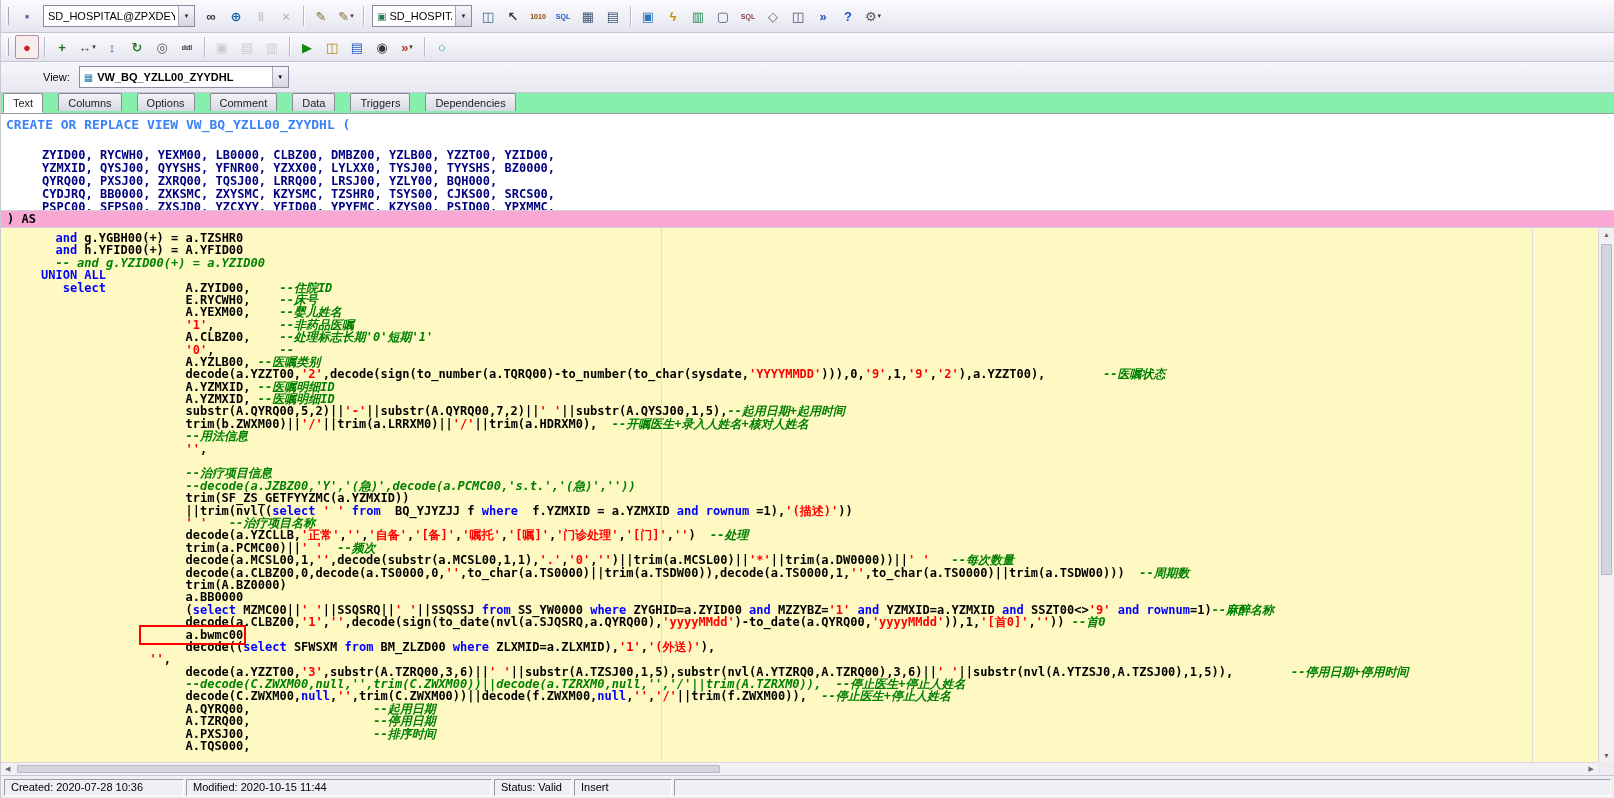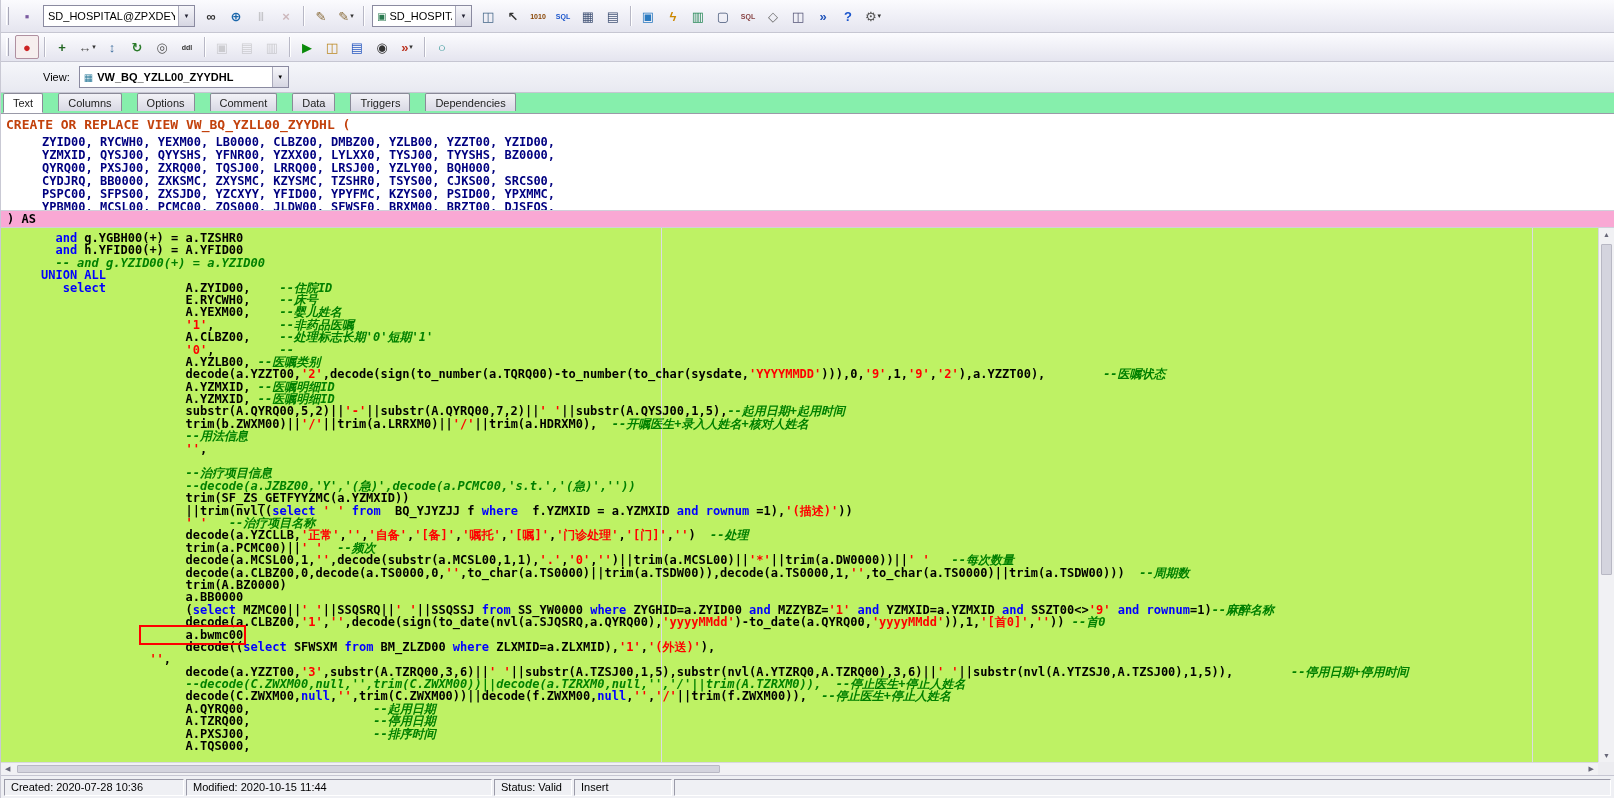--- a/index.html
+++ b/index.html
@@ -41,28 +41,28 @@
   
   .tabstrip { height:21px; background:#86efac; display:flex; align-items:flex-start; padding-left:2px;
               border-bottom:1px solid #9a9aa8;gap:14px; }
   .tab { height:18px; padding:0 9px; display:flex; align-items:center; font-size:11px; color:#222;
          background:linear-gradient(#f2f2f7,#d9d9e4); border:1px solid #8a8a98; border-bottom:none;
          border-radius:2px 2px 0 0; margin-right:1px; }
   .tab.active { background:#fff; height:20px; margin-bottom:-1px; border-bottom:1px solid #fff; font-weight:normal; }
 
   
   .hdr { height:97px; background:#fff; border-bottom:1px solid #d0d0da; padding:3px 0 0 5px; overflow:hidden; }
-  .hdr-title { font:bold 13px/15px "DejaVu Sans Mono","Liberation Mono",monospace; color:#c2410c; margin-bottom:4px; white-space:pre; }
+  .hdr-title { font:bold 13px/15px "DejaVu Sans Mono","Liberation Mono",monospace; color:#3b82f6; margin-bottom:17px; white-space:pre; }
   .hline { font:bold 12px/13px "DejaVu Sans Mono","Liberation Mono",monospace; color:var(--header_columns,#000080); white-space:pre; }
 
   .as-bar { height:17px; background:#f9a8d4; border-bottom:1px solid #d0d0da; display:flex; align-items:center;
             padding-left:6px; font:bold 12px "DejaVu Sans Mono","Liberation Mono",monospace; color:#000; }
 
   
-  .code-wrap { flex:1; position:relative; background:#bef264; overflow:hidden; }
+  .code-wrap { flex:1; position:relative; background:#fef9c3; overflow:hidden; }
   .guide { position:absolute; top:0; bottom:13px; width:1px; background:#dcdce2; z-index:0; }
   .g1 { left:660px; } .g2 { left:1531px; }
   .code { position:absolute; top:0; left:0; right:16px; bottom:13px; padding:4px 0 0 40px; overflow:hidden; z-index:1; }
   .cl { white-space:pre; height:12.4px; font:bold 12px/12.4px "DejaVu Sans Mono","Liberation Mono",monospace; }
   .t-p { color:var(--identifier,#000000); }
   .t-k { color:var(--keyword,#0000ff); }
   .t-c { color:var(--comment,#008000); font-style:italic; }
   .t-s { color:var(--string,#ff0000); }
   .t-h { color:var(--identifier,#000000); outline:2px solid var(--annotation,#ff0000); outline-offset:1px; }
 

